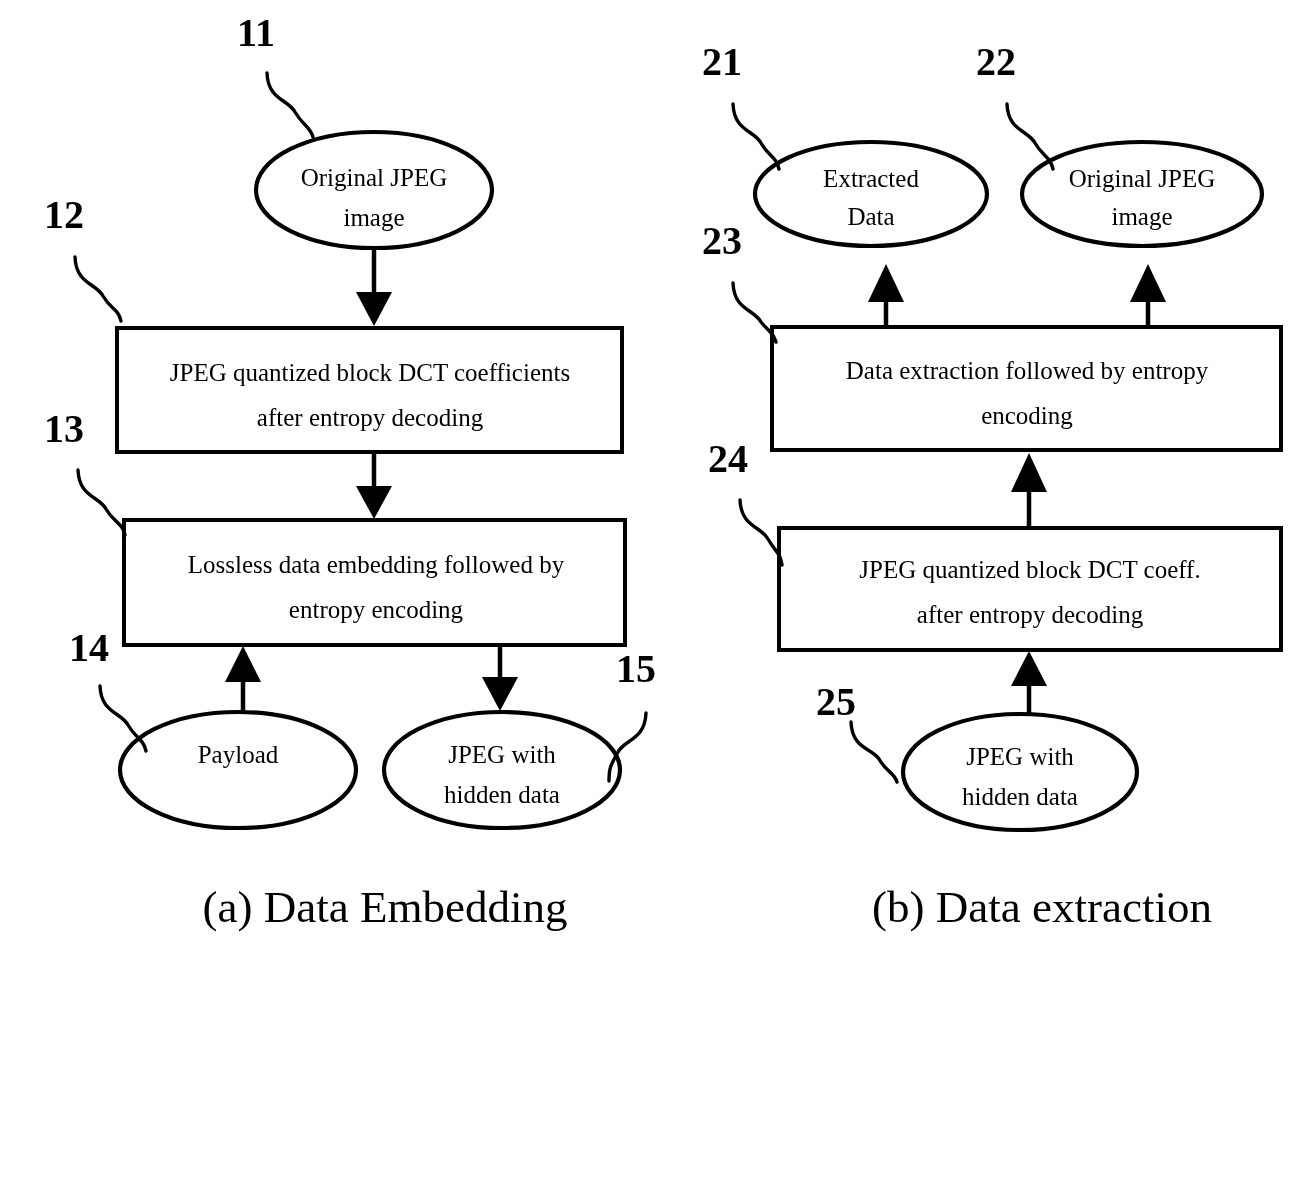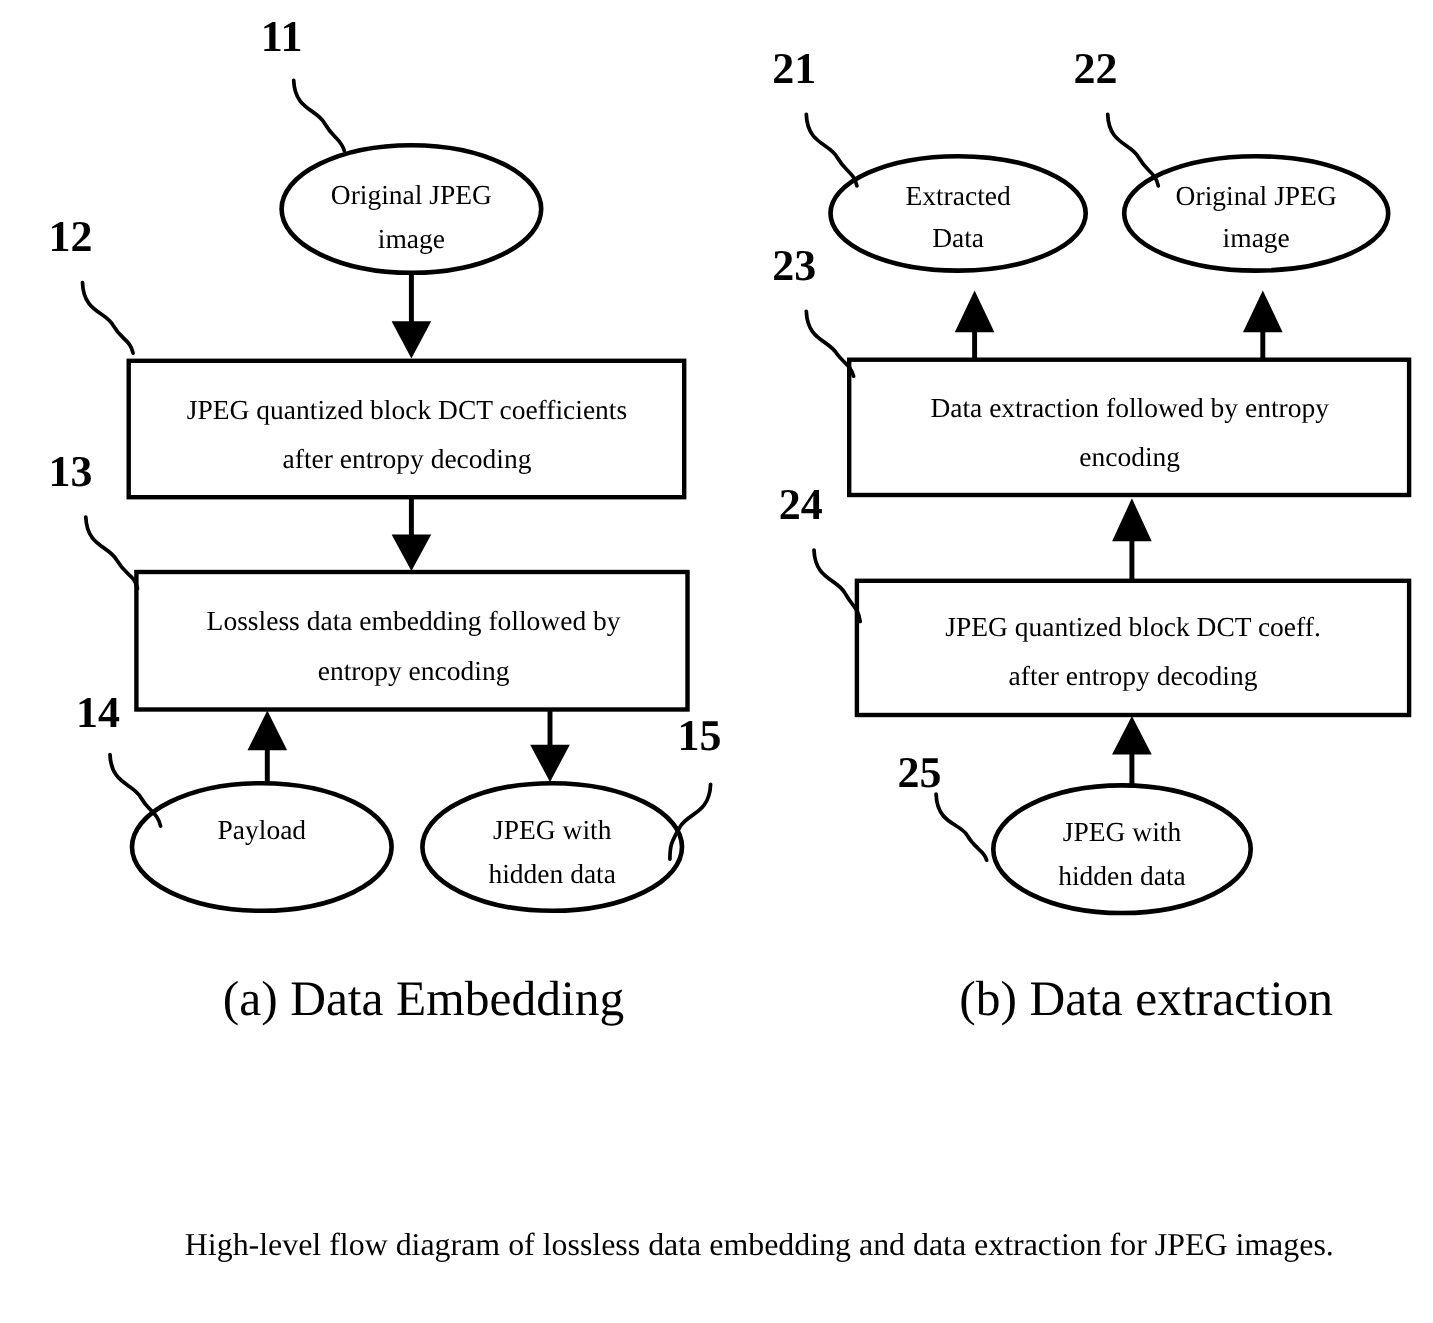--- a/index.html
+++ b/index.html
@@ -220,15 +220,14 @@
         <text class="node-label" x="1020" y="799">hidden data</text>
       </g>
       <text class="ref-num" x="836" y="706">25</text>
       <path class="leader-curve" d="M 851,722 C 852,749 872,748 879,759 C 887,773 894,772 897,782"></path>
 
       <text class="panel-caption" x="1042" y="912">(b) Data extraction</text>
     </g>
 
   </svg>
 
-  <div class="figure-caption">High-level flow diagram of lossless data embedding and data extraction for JPEG images.</div>
 
 </div>
 
 </body></html>

